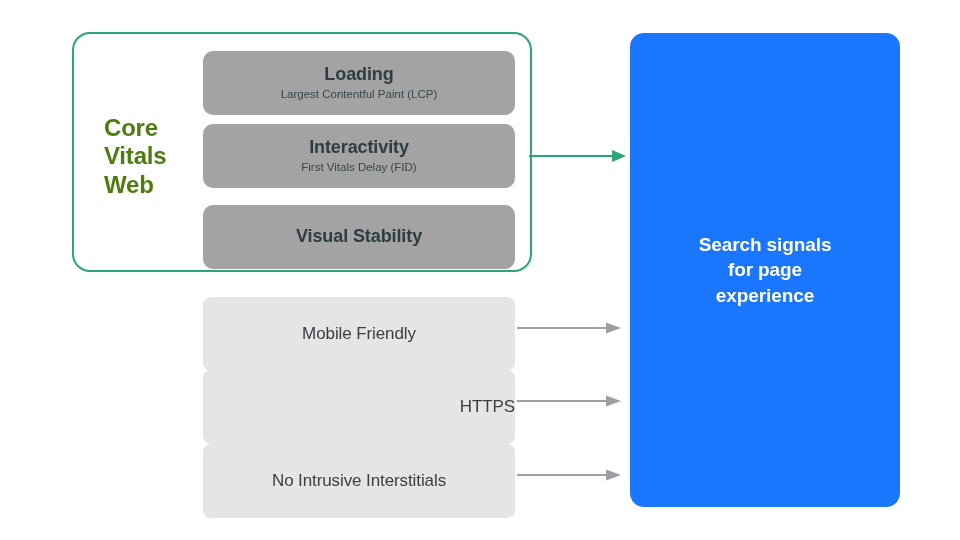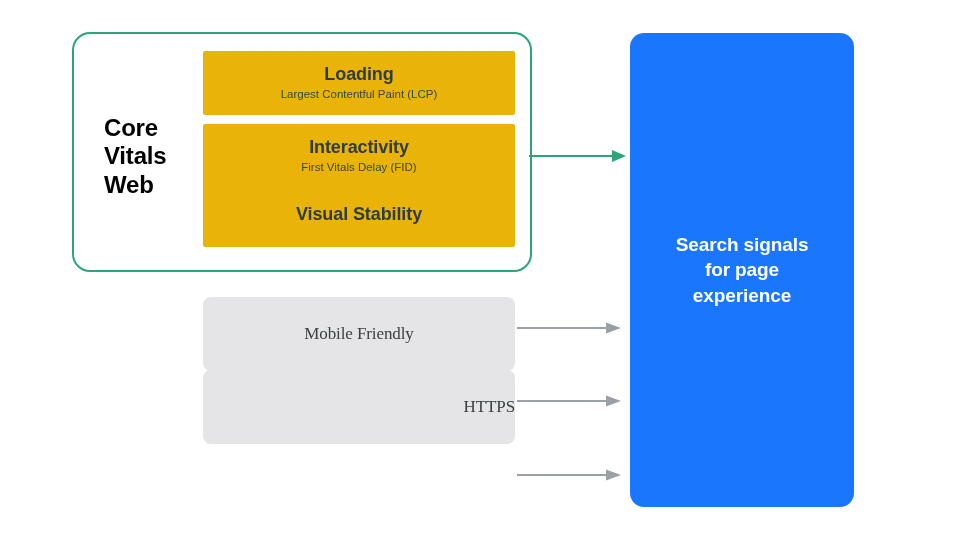--- a/index.html
+++ b/index.html
@@ -29,35 +29,35 @@
     border: 2px solid #2ba577;
     border-radius: 18px;
     box-sizing: border-box;
     background: transparent;
   }
   #cwv-label {
     position: absolute;
     left: 104px;
     top: 114px;
     width: 92px;
-    color: #000000;
+    color: #4d7c0f;
     font-size: 24px;
     font-weight: bold;
     line-height: 1.18;
     letter-spacing: -0.2px;
   }
 
   
   .metric-card {
     position: absolute;
     left: 203px;
     width: 312px;
     height: 64px;
-    background: #eab308;
-    border-radius: 2px;
+    background: #a3a3a3;
+    border-radius: 10px;
     display: flex;
     flex-direction: column;
     align-items: center;
     justify-content: center;
     box-sizing: border-box;
   }
   .metric-title {
     color: #2d3d42;
     font-size: 18px;
     font-weight: bold;
@@ -66,35 +66,34 @@
   }
   .metric-sub {
     color: #37474d;
     font-size: 11.5px;
     font-weight: normal;
     line-height: 1.2;
     margin-top: 3px;
   }
   #metric-0 { top: 51px; }
   #metric-1 { top: 124px; }
-  #metric-2 { top: 183px; }
+  #metric-2 { top: 205px; }
 
   
   .signal-card {
     position: absolute;
     left: 203px;
     width: 312px;
     height: 74px;
     background: #e5e5e7;
     border-radius: 8px;
     display: flex;
     align-items: center;
     justify-content: center;
     box-sizing: border-box;
-    font-family: Liberation Serif, serif;
   }
   .signal-label {
     color: #3c4043;
     font-size: 17px;
     font-weight: normal;
     letter-spacing: -0.1px;
   }
   #signal-0 { top: 297px; }
   #signal-1 { top: 370px; justify-content: flex-end; }
   #signal-2 { top: 444px; }
@@ -109,21 +108,21 @@
   #arrow-cwv   { top: 144px; }
   #arrow-sig-0 { top: 316px; }
   #arrow-sig-1 { top: 389px; }
   #arrow-sig-2 { top: 463px; }
 
   
   #search-signals-panel {
     position: absolute;
     left: 630px;
     top: 33px;
-    width: 224px;
+    width: 270px;
     height: 474px;
     background: #1b76fe;
     border-radius: 14px;
     display: flex;
     align-items: center;
     justify-content: center;
     box-sizing: border-box;
   }
   #search-signals-text {
     color: #ffffff;
@@ -163,20 +162,23 @@
   </div>
 
   <div class="signal-card" id="signal-0">
     <div class="signal-label">Mobile Friendly</div>
   </div>
 
   <div class="signal-card" id="signal-1">
     <div class="signal-label">HTTPS</div>
   </div>
 
+  <div class="signal-card" id="signal-2">
+    <div class="signal-label">No Intrusive Interstitials</div>
+  </div>
 
   <svg class="arrow" id="arrow-cwv" viewBox="0 0 130 24">
     <line x1="24" y1="12" x2="108" y2="12" stroke="#2ba577" stroke-width="2.2"></line>
     <polygon points="107,6 121,12 107,18" fill="#2ba577"></polygon>
   </svg>
 
   <svg class="arrow" id="arrow-sig-0" viewBox="0 0 130 24">
     <line x1="12" y1="12" x2="102" y2="12" stroke="#9aa0a6" stroke-width="1.8"></line>
     <polygon points="101,6.5 116,12 101,17.5" fill="#9aa0a6"></polygon>
   </svg>

